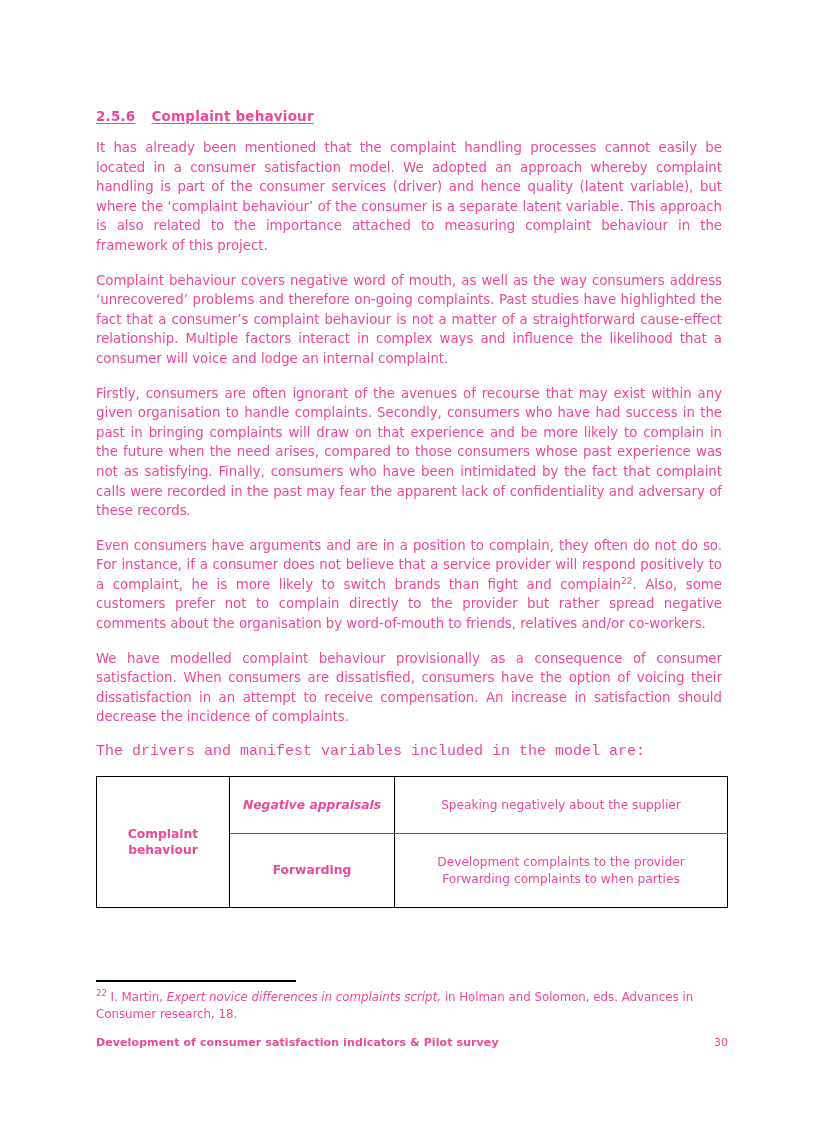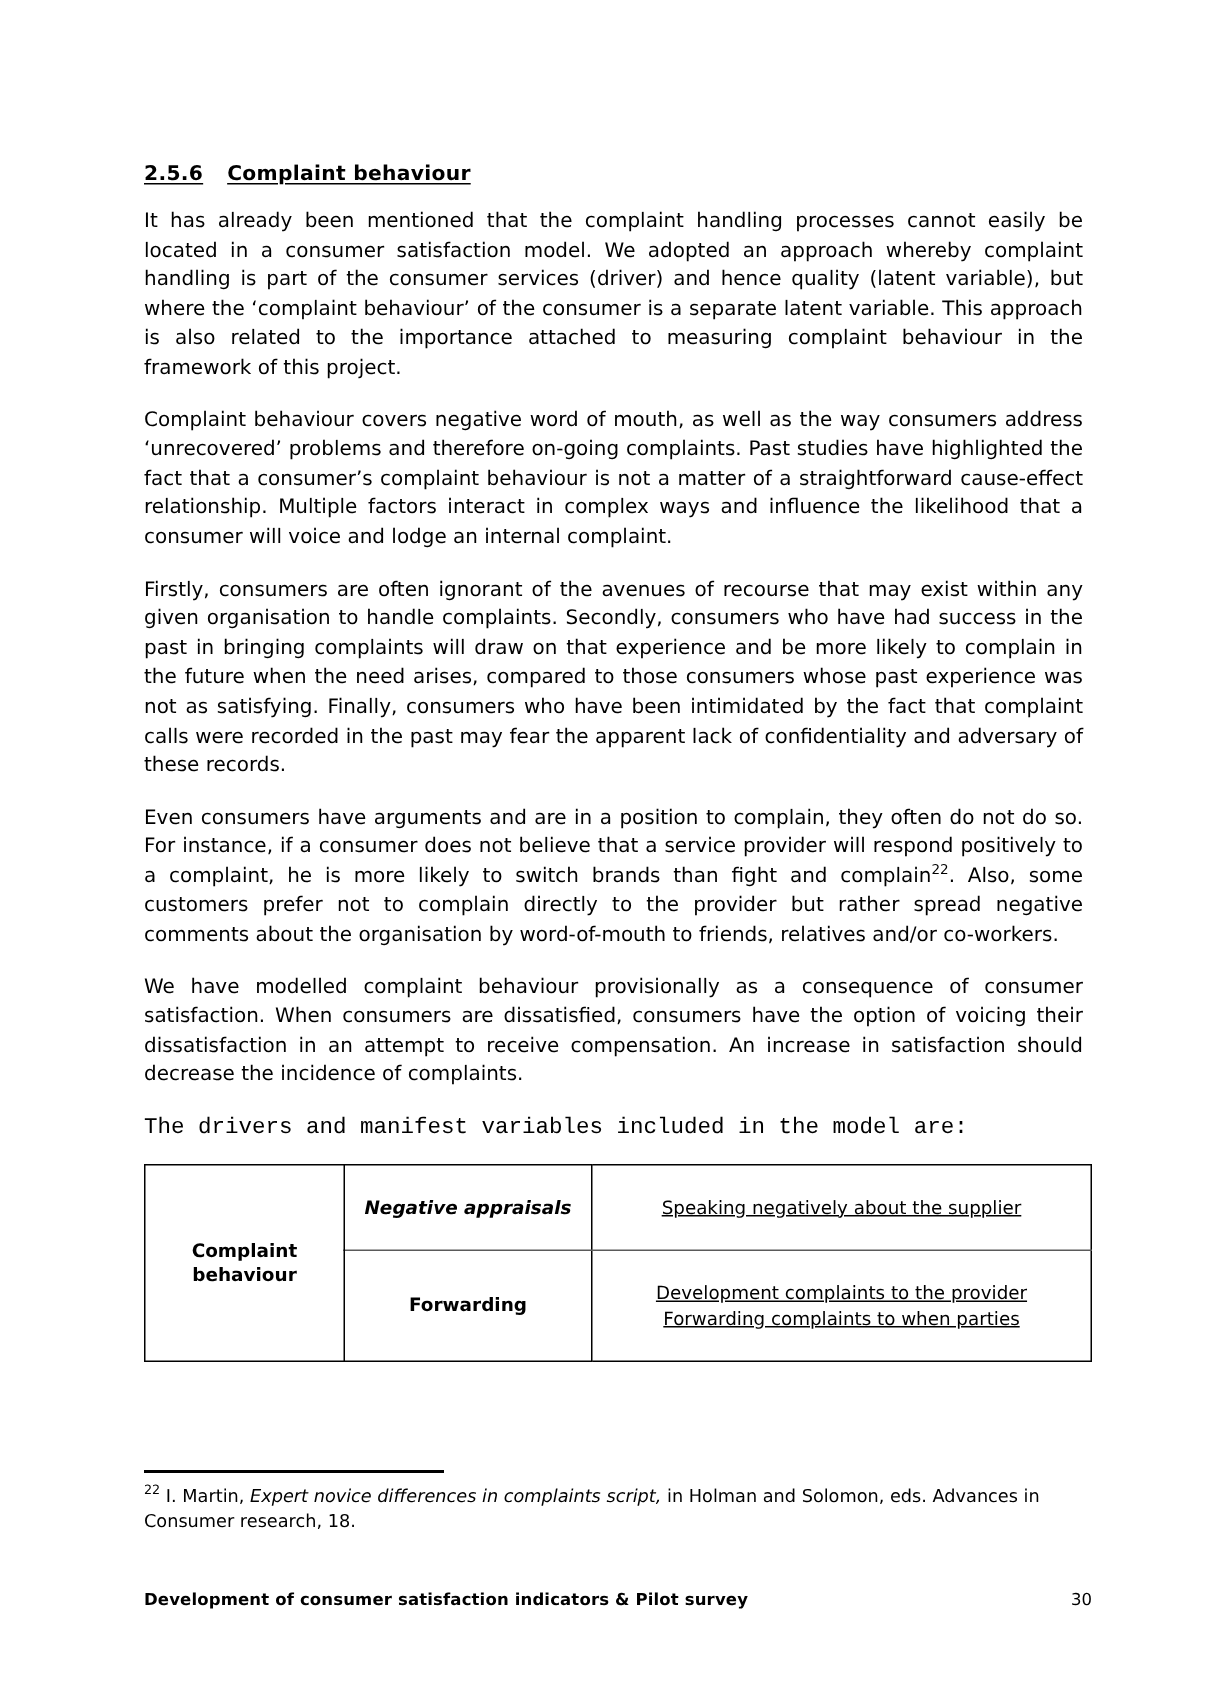--- a/index.html
+++ b/index.html
@@ -7,21 +7,21 @@
     padding: 0;
     background: #ffffff;
   }
   .page {
     position: relative;
     width: 816px;
     height: 1123px;
     background: #ffffff;
     overflow: hidden;
     font-family: "DejaVu Sans", "Liberation Sans", sans-serif;
-    color: #000000;
+    color: #ec4899;
   }
   .content {
     position: absolute;
     left: 96px;
     top: 108px;
     width: 626px;
   }
 
   
   .heading {
@@ -94,21 +94,20 @@
     font-weight: bold;
     font-size: 12.3px;
   }
   .vartable td.c-driver.italic {
     font-style: italic;
   }
   .vartable td.c-items {
     text-align: center;
     font-weight: normal;
     font-size: 12.2px;
-    text-decoration: underline;
   }
   .vartable tr.row-a td.c-driver,
   .vartable tr.row-a td.c-items {
     border-bottom: 1px solid #5a5a5a;
   }
   .vartable .itemline { display: block; }
 
   
   .footnote-area {
     position: absolute;
@@ -132,21 +131,21 @@
     font-size: 8.5px;
     vertical-align: super;
     line-height: 0;
   }
   .fn-text .it { font-style: italic; }
 
   
   .footer {
     position: absolute;
     left: 96px;
-    top: 1060px;
+    top: 1036px;
     width: 632px;
     display: flex;
     justify-content: space-between;
     align-items: baseline;
   }
   .footer-title {
     font-size: 11px;
     font-weight: bold;
     letter-spacing: 0.1px;
   }

